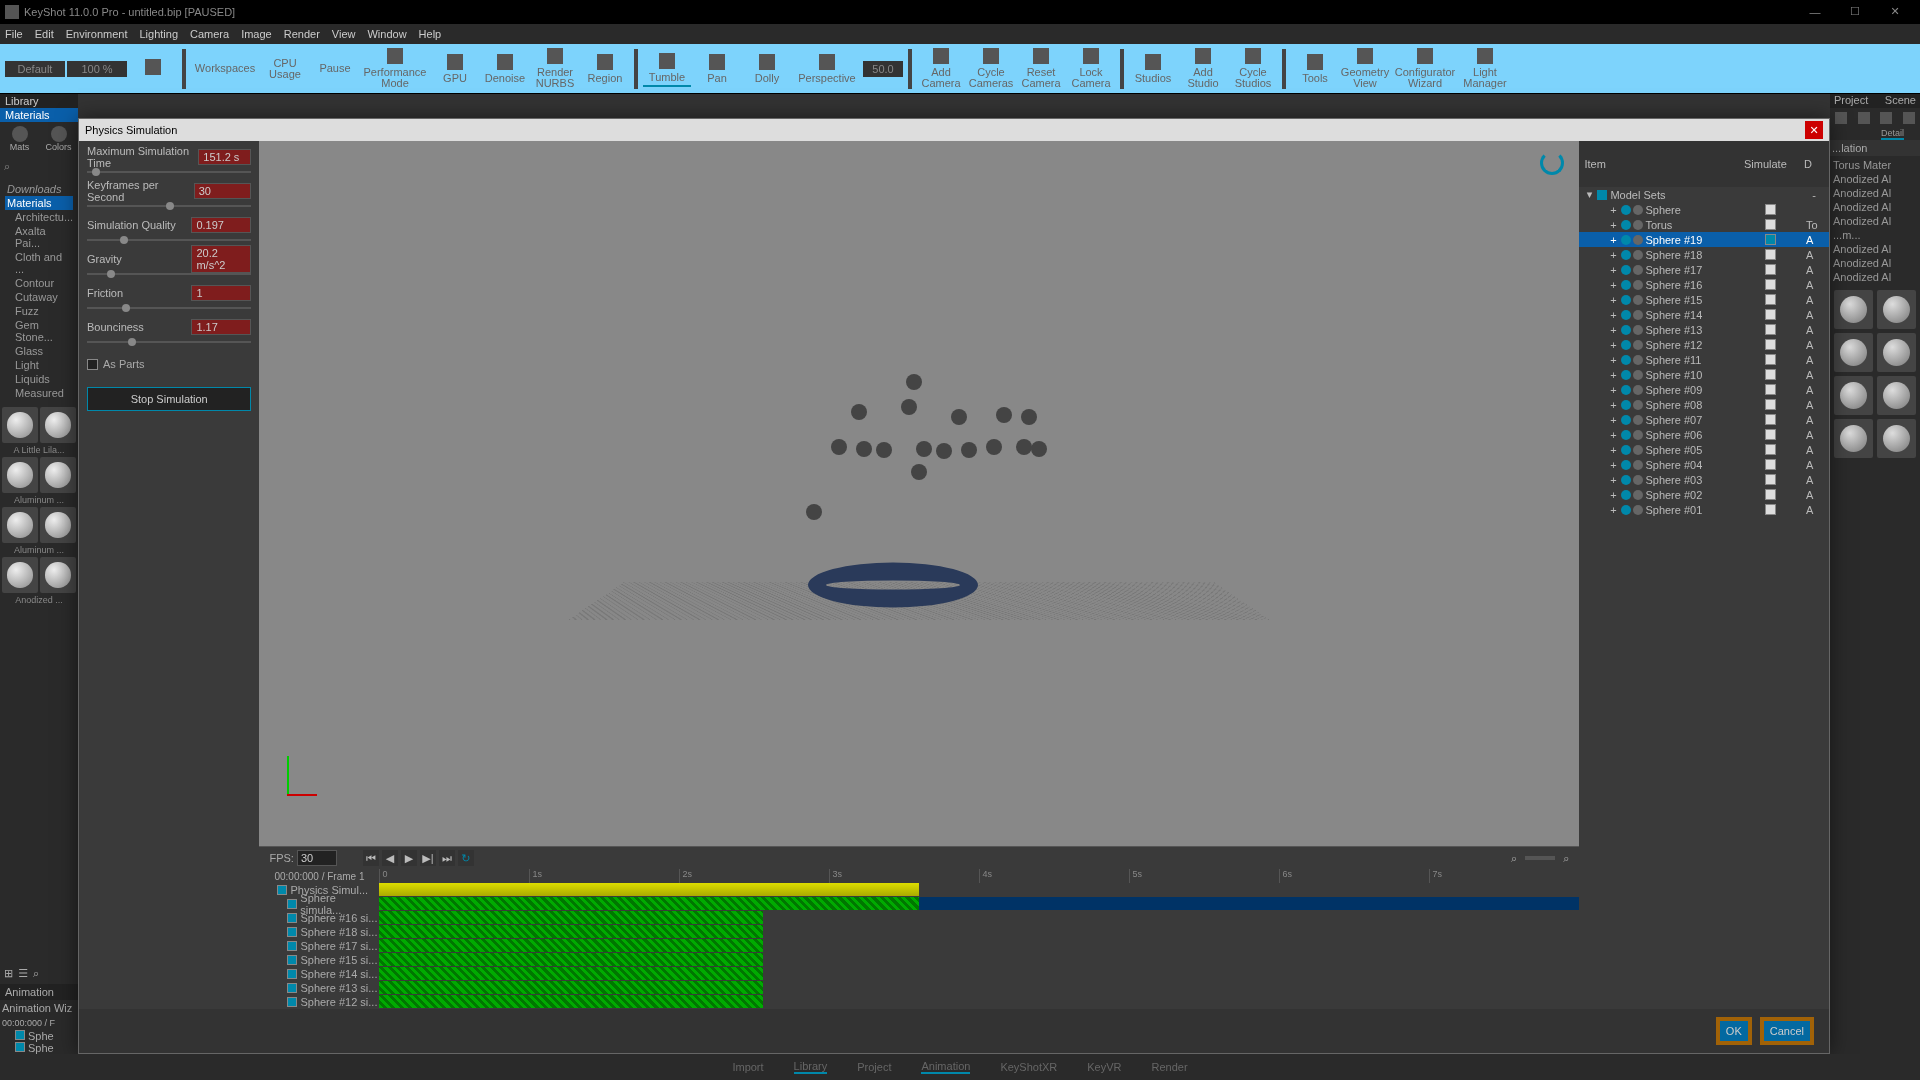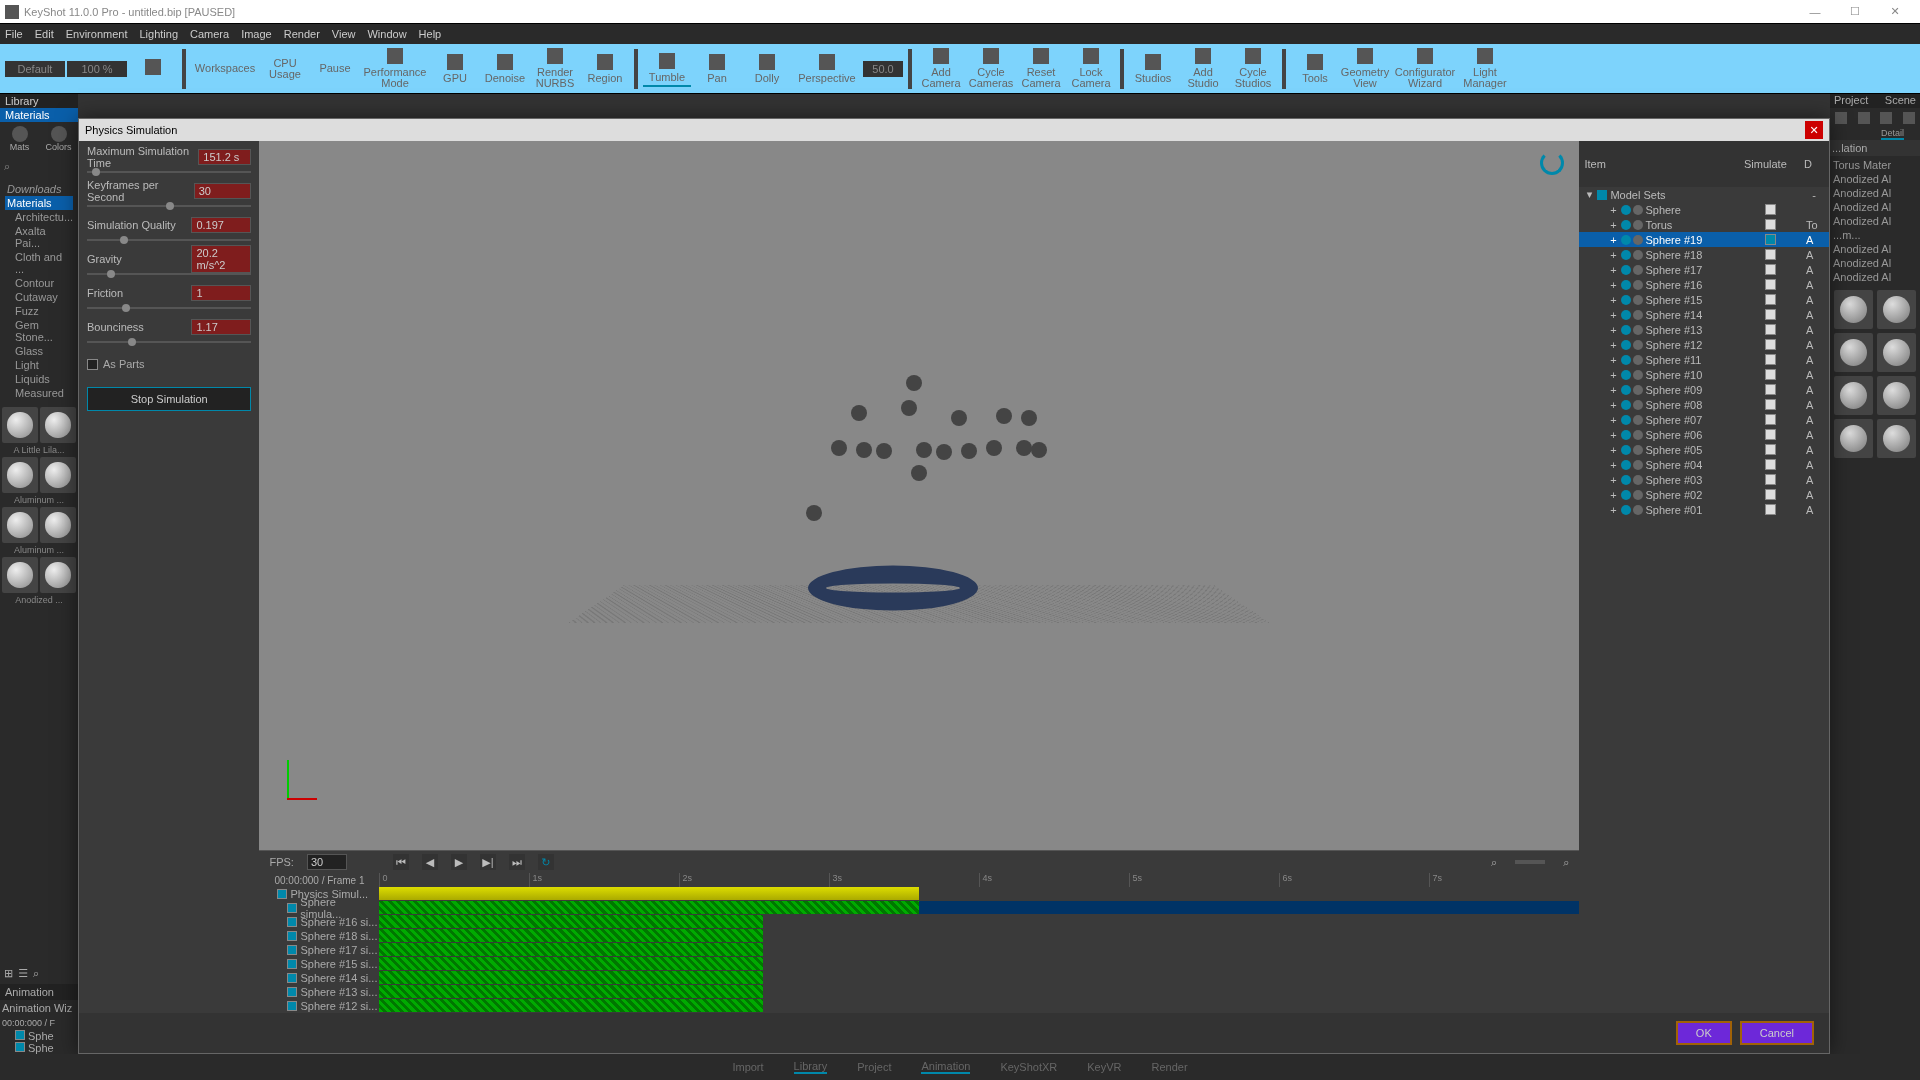--- a/index.html
+++ b/index.html
@@ -1,19 +1,19 @@
 <!DOCTYPE html>
 <html><head>
 <meta charset="utf-8">
 <style>
 * { margin: 0; padding: 0; box-sizing: border-box; font-family: Arial, sans-serif; font-size: 11px; user-select: none; }
 body { background: #1a1a1a; color: #aaa; width: 1920px; height: 1080px; overflow: hidden; position: relative; }
 
 
-.titlebar { height: 24px; background: #ffffff; display: flex; align-items: center; padding: 0 5px; border-bottom: 1px solid #000; }
+.titlebar { height: 24px; background: #000000; display: flex; align-items: center; padding: 0 5px; border-bottom: 1px solid #000; }
 .titlebar .icon { width: 14px; height: 14px; background: #555; margin-right: 5px; }
 .titlebar .title { flex: 1; color: #888; font-size: 11px; }
 .titlebar .winbtn { width: 40px; text-align: center; color: #888; cursor: pointer; }
 
 
 .menubar { height: 20px; background: #2a2a2a; display: flex; align-items: center; padding: 0 5px; gap: 12px; }
 .menubar span { color: #ccc; cursor: pointer; }
 
 
 .ribbon { height: 50px; background: #7dd3fc; display: flex; align-items: center; padding: 0 5px; gap: 2px; border-bottom: 1px solid #000;}
@@ -95,39 +95,39 @@
 .expand{width:10px;text-align:center;margin-right:3px;}
 .simbox{width:11px;height:11px;border:1px solid #888;background:#ddd;margin-left:auto;margin-right:30px;}
 .simbox.checked{background:#08a;}
 .dtxt{width:18px;}
 
 
 .timelinearea { background: #3a3a3a; border-top: 1px solid #555; }
 .shademodes{display:flex;gap:15px;padding:4px 10px;align-items:center;}
 .radio{width:10px;height:10px;border:1px solid #888;border-radius:50%;}
 .radio.checked{background:#08a;}
-.tlcontrols{display:flex;gap:13px;padding:3px 10px;align-items:center;}
+.tlcontrols{display:flex;gap:3px;padding:3px 10px;align-items:center;}
 .tlbtn{width:16px;height:16px;background:#333;display:flex;align-items:center;justify-content:center;color:#bbb;}
 .fpsbox{width:40px;background:#222;padding:1px 3px;color:#ccc;border:1px solid #555;}
 .tltracks{display:flex;}
 .tlnames{width:120px;padding-left:15px;}
 .tlnamerow{height:14px;display:flex;align-items:center;gap:3px;font-size:10px;}
 .tlchk{width:10px;height:10px;border:1px solid #888;background:#08a;}
 .tlbars{flex:1;position:relative;}
 .tlruler{height:14px;display:flex;color:#888;}
 .tlrulertick{width:150px;border-left:1px solid #555;padding-left:2px;font-size:9px;}
 .tlbar{height:13px;margin-bottom:1px;position:relative;}
 .barfill{position:absolute;height:100%;left:0;}
 .barfill.yellow{background:linear-gradient(#dd0,#aa0);}
 .barfill.green{background:repeating-linear-gradient(45deg,#0a0,#0a0 3px,#070 3px,#070 6px);}
 .barfill.blue{background:#036;}
 
 
 .dlgbtns{display:flex;justify-content:flex-end;gap:8px;padding:8px 15px;}
-.dlgbtn{padding:4px 18px;background:#6d28d9;border:2px solid #a16207;color:#ccc;cursor:pointer;}
+.dlgbtn{padding:4px 6px;background:#0369a1;border:4px solid #a16207;color:#ccc;cursor:pointer;}
 
 
 .bottombar{position:absolute;bottom:0;left:0;right:0;height:26px;background:#2a2a2a;display:flex;align-items:center;justify-content:center;gap:30px;}
 .bottombtn{color:#666;font-size:9px;display:flex;flex-direction:column;align-items:center;}
 </style>
 </head>
 <body>
 
 <div class="titlebar">
   <div class="icon"></div>

